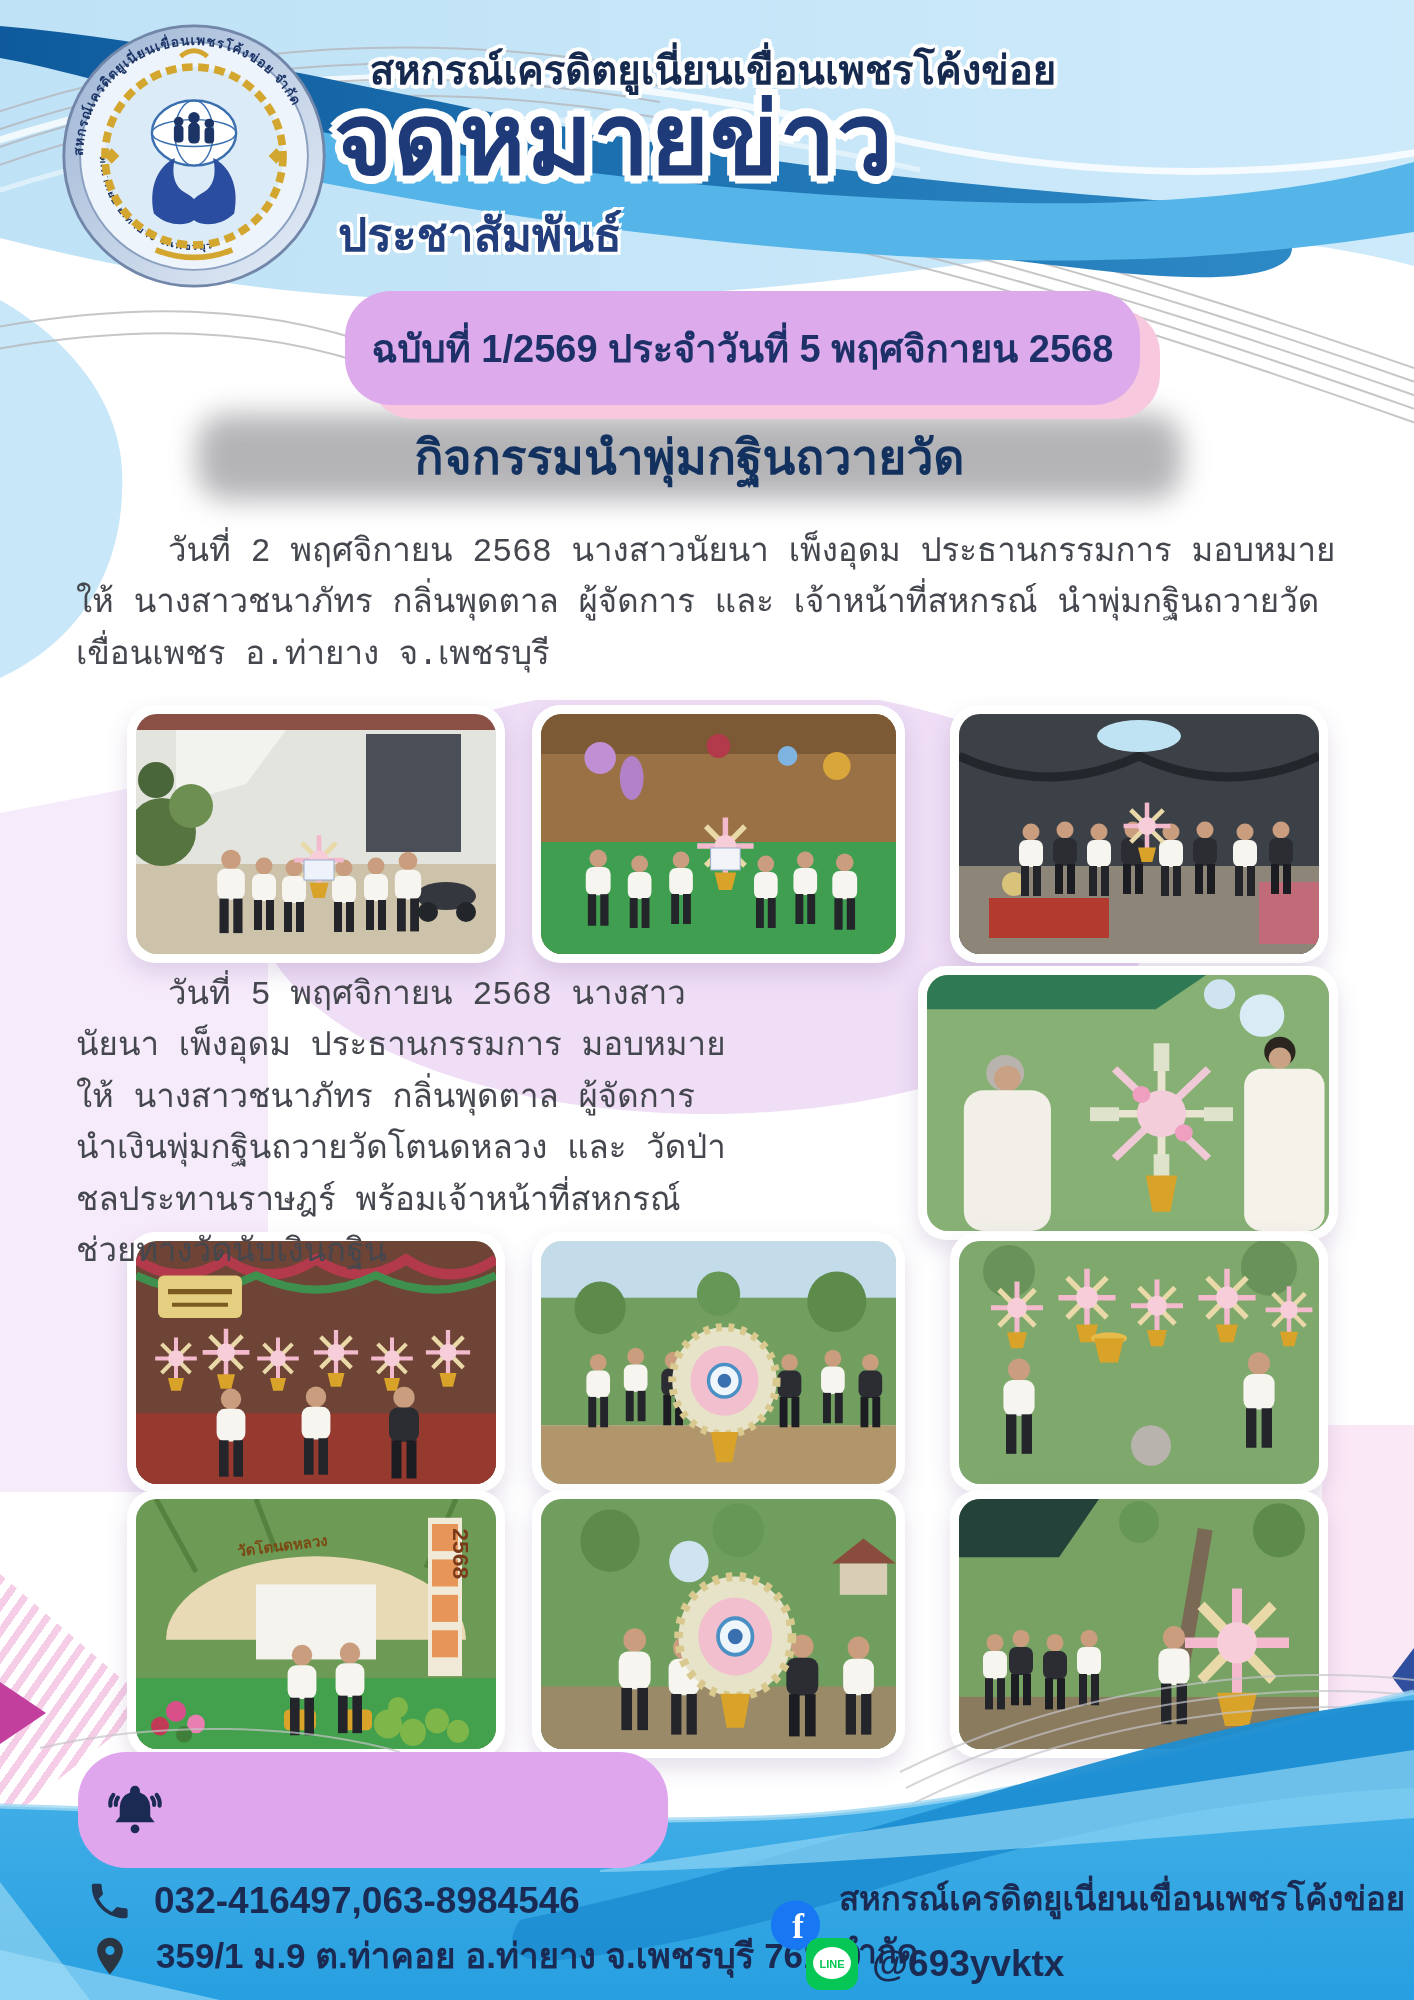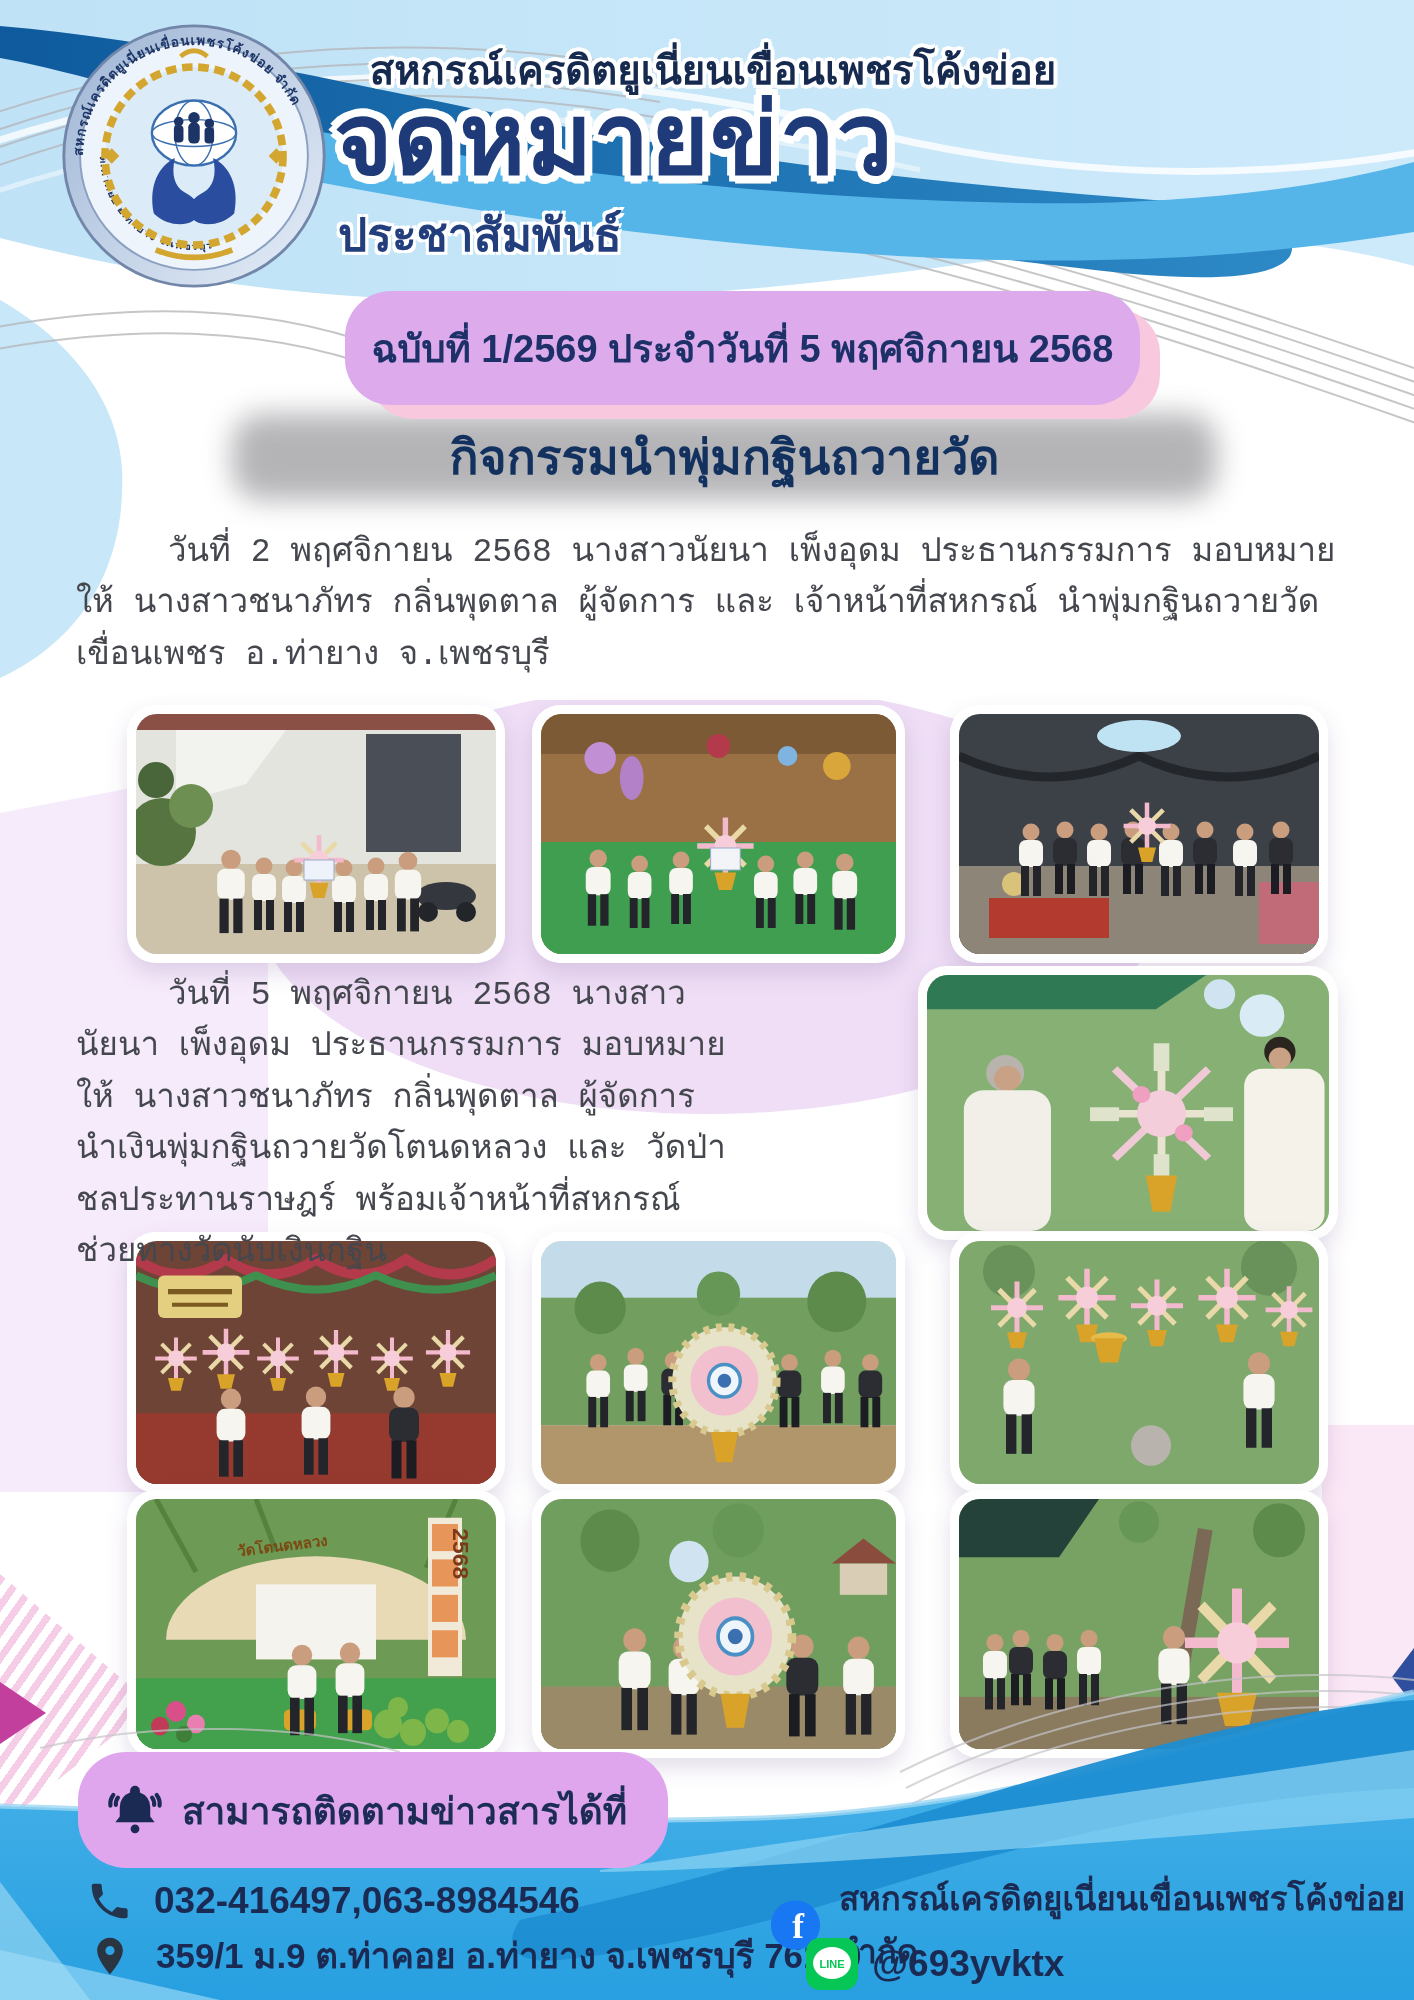--- a/index.html
+++ b/index.html
@@ -15,21 +15,21 @@
   .newsletter-title{left:334px;top:84px;font-size:100px;font-weight:700;color:#1e3a78;letter-spacing:1px;line-height:1.1;
     text-shadow:-6px -6px 0 #fff,6px -6px 0 #fff,-6px 6px 0 #fff,6px 6px 0 #fff,-8px 0 0 #fff,8px 0 0 #fff,0 -8px 0 #fff,0 8px 0 #fff;
     z-index:6;}
   .pr-title{left:338px;top:198px;font-size:46px;font-weight:800;color:#233e7c;
     text-shadow:-3px -3px 0 #fff,3px -3px 0 #fff,-3px 3px 0 #fff,3px 3px 0 #fff;z-index:6;}
   .issue-pill{left:345px;top:291px;width:795px;height:114px;background:#ddabeb;border-radius:46px;
     box-shadow:22px 16px 0 -2px #f8c9de;display:flex;align-items:center;justify-content:center;z-index:6;}
   .issue-pill span{font-size:38px;font-weight:800;color:#1d3168;}
 
   
-  .section-band{left:222px;top:410px;width:1005px;height:94px;z-index:5;}
+  .section-band{left:187px;top:410px;width:1005px;height:94px;z-index:5;}
   .section-band::before{content:"";position:absolute;inset:4px 10px;background:#a2a2a6;border-radius:30px;filter:blur(14px);opacity:.8;}
   .section-band .tt{position:relative;width:100%;height:100%;display:flex;align-items:center;justify-content:center;
     font-size:48px;font-weight:800;color:#12315e;}
 
   
   .para{color:#45474e;font-size:33px;line-height:1.56;z-index:5;font-family:Liberation Mono, monospace;}
   .para1{left:76px;top:527px;width:1262px;text-indent:92px;}
   .para2{left:76px;top:970px;width:660px;text-indent:92px;}
 
   
@@ -465,21 +465,20 @@
     <svg class="bell" width="62" height="62" viewBox="0 0 24 24">
       <g fill="none" stroke="#1b2a52" stroke-width="1.6" stroke-linecap="round">
         <path d="M3.6,6.2 C2.7,7.4 2.3,8.8 2.5,10.3"></path>
           <path d="M5.4,7.2 C4.8,8 4.5,9 4.6,10"></path>
         <path d="M20.4,6.2 C21.3,7.4 21.7,8.8 21.5,10.3"></path>
           <path d="M18.6,7.2 C19.2,8 19.5,9 19.4,10"></path>
       </g>
       <path d="M12,2.6 a1.9,1.9 0 0 1 1.9,1.9 v.7 a5.9,5.9 0 0 1 4,5.6 v3.7 l1.7,2.2 H4.4 l1.7,-2.2 v-3.7 a5.9,5.9 0 0 1 4,-5.6 v-.7 A1.9,1.9 0 0 1 12,2.6 Z" fill="#1b2a52"></path>
       <circle cx="12" cy="19.3" r="1.7" fill="#1b2a52"></circle>
     </svg>
-    <div class="follow-label">สามารถติดตามข่าวสารได้ที่</div>
   </div>
 
   <div class="abs contact-row" style="left:86px;top:1878px">
     <svg width="46" height="46" viewBox="0 0 24 24">
       <path d="M6.6 10.8c1.5 3 3.9 5.4 6.9 6.9l2.3-2.3c.3-.3.7-.4 1.1-.2 1.2.4 2.5.6 3.8.6.6 0 1 .4 1 1V20c0 .6-.4 1-1 1C10.6 21 3 13.4 3 4c0-.6.4-1 1-1h3.2c.6 0 1 .4 1 1 0 1.3.2 2.6.6 3.8.1.4 0 .8-.2 1.1l-2 1.9z" fill="#23344f"></path>
     </svg>
     <div class="contact-text" style="font-size:37px;margin-left:22px">032-416497,063-8984546</div>
   </div>
   <div class="abs contact-row" style="left:88px;top:1928px">
     <svg width="44" height="44" viewBox="0 0 24 24">

